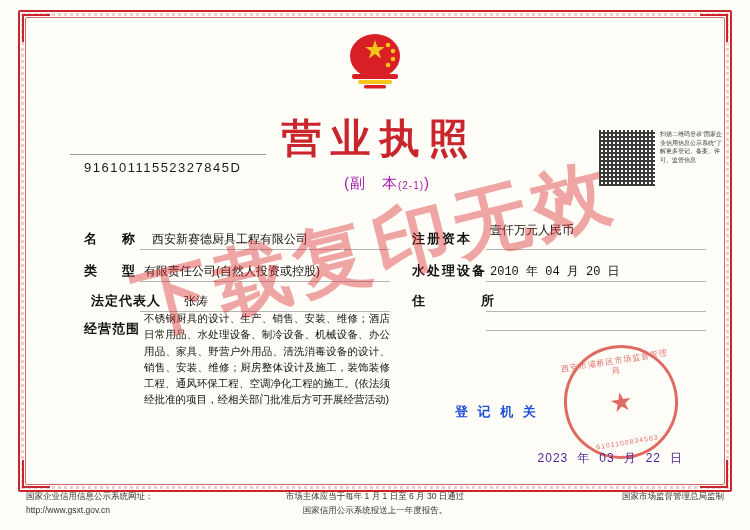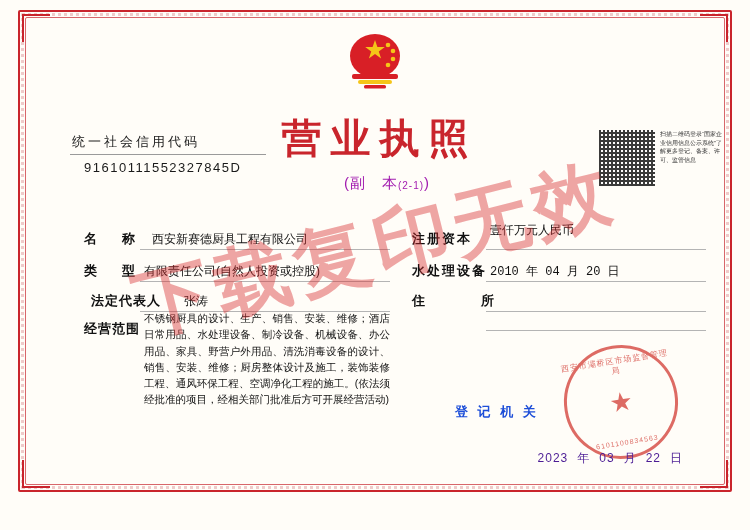--- a/index.html
+++ b/index.html
@@ -196,21 +196,20 @@
     <rect x="22" y="55" width="22" height="3.5" rx="1.6" fill="#d81f26"></rect>
   </svg>
 
   <div class="title-wrap">
     <div class="title">营业执照</div>
     <div class="subtitle">
       <span>(副　本</span><span class="sm">(2-1)</span><span>)</span>
     </div>
   </div>
 
-  <div class="code-label">统一社会信用代码</div>
   <div class="code-underline"></div>
   <div class="code-value">91610111552327845D</div>
 
   <div class="qr"></div>
   <div class="qr-note">扫描二维码登录“国家企业信用信息公示系统”了解更多登记、备案、许可、监管信息</div>
 
   <div class="f-label" style="left:84px;top:230px;">名　称</div>
   <div class="f-value" style="left:152px;top:231px;text-align:center;">西安新赛德厨具工程有限公司</div>
   <div class="rule" style="left:140px;top:249px;width:250px;"></div>
 
@@ -245,14 +244,27 @@
     <div class="seal-text" style="display:flex;align-items:flex-start;justify-content:center;padding-top:8px;box-sizing:border-box;font-size:8px;line-height:1.2;text-align:center;letter-spacing:1px;">西安市灞桥区市场监督管理局</div>
     <div class="seal-bottom">6101100834563</div>
   </div>
 
   <div class="date-line">
     <span>2023</span><span class="num">年</span><span>03</span><span class="num">月</span><span>22</span><span class="num">日</span>
   </div>
 
   <div class="watermark">下载复印无效</div>
 
+  <div class="footer">
+    <div class="f-left">
+      <div>国家企业信用信息公示系统网址：</div>
+      <div>http://www.gsxt.gov.cn</div>
+    </div>
+    <div class="f-center">
+      <div>市场主体应当于每年 1 月 1 日至 6 月 30 日通过</div>
+      <div>国家信用公示系统报送上一年度报告。</div>
+    </div>
+    <div class="f-right">
+      <div>国家市场监督管理总局监制</div>
+    </div>
+  </div>
 
 </div>
 
 </body></html>

